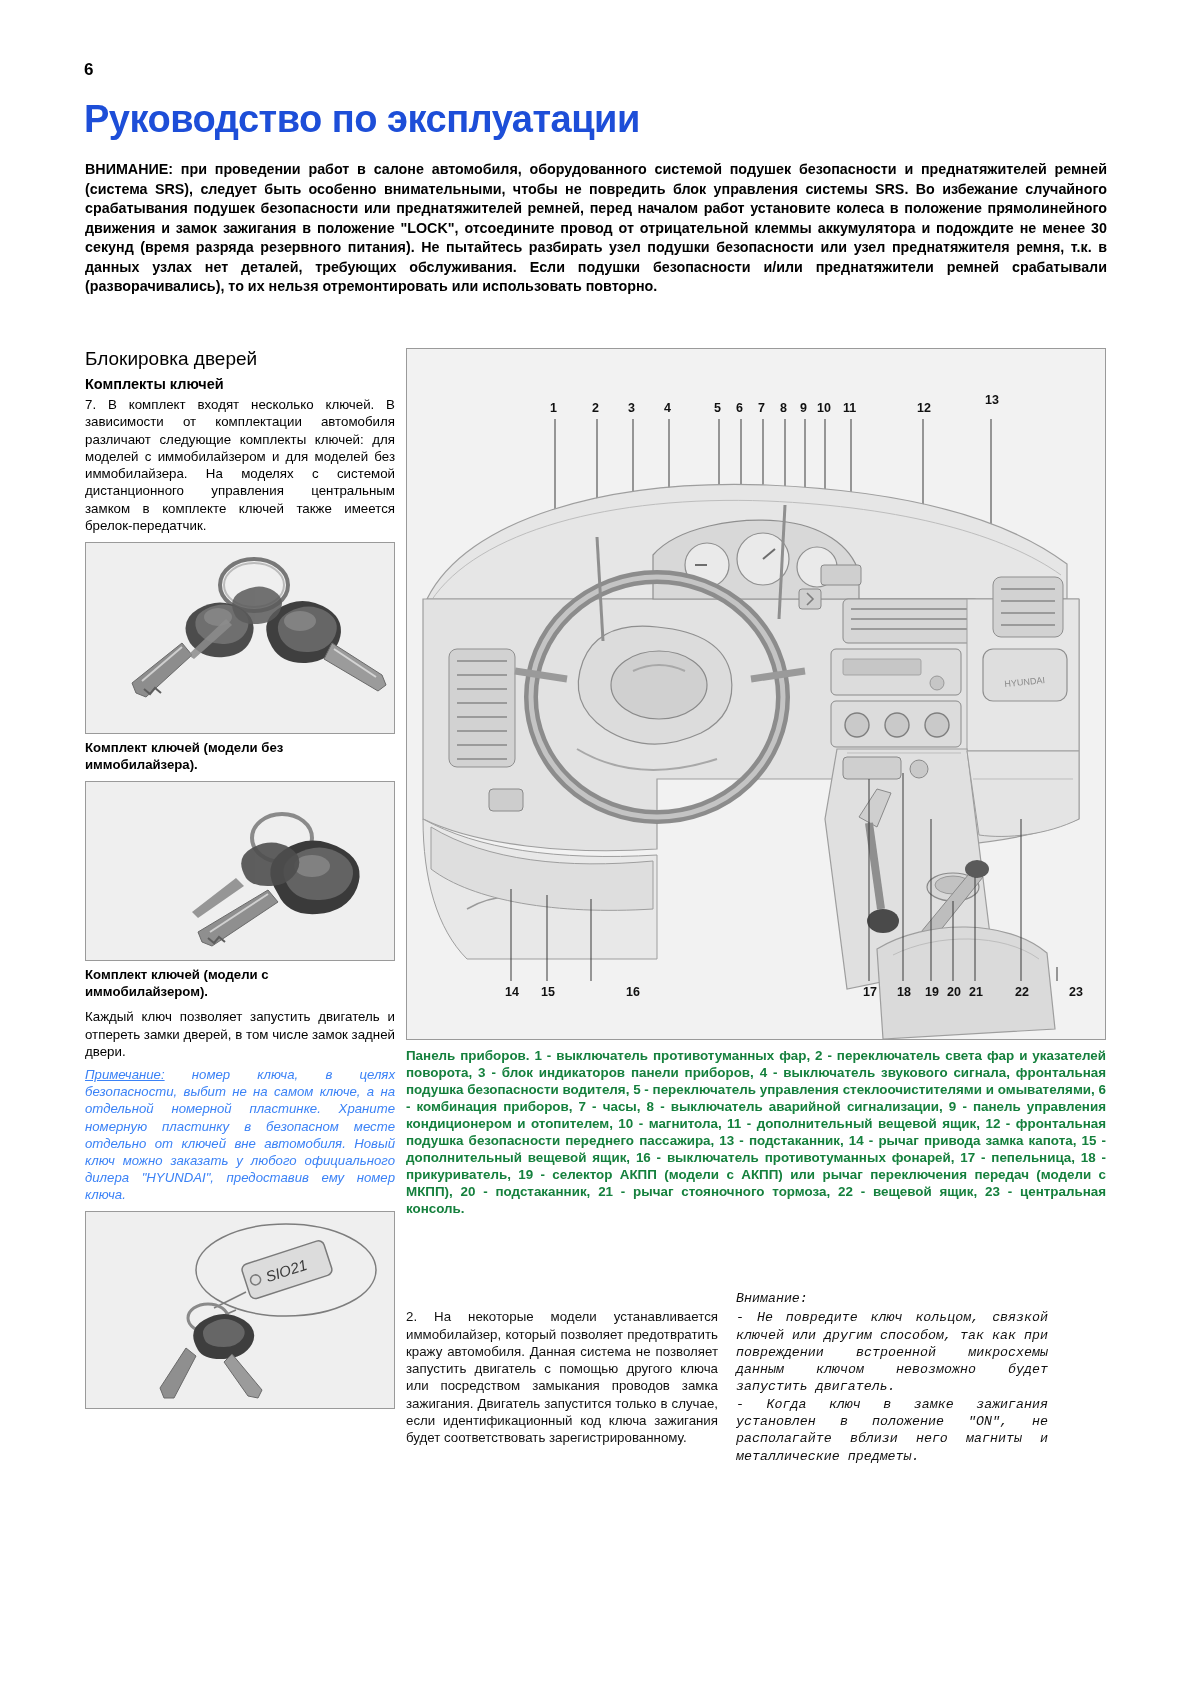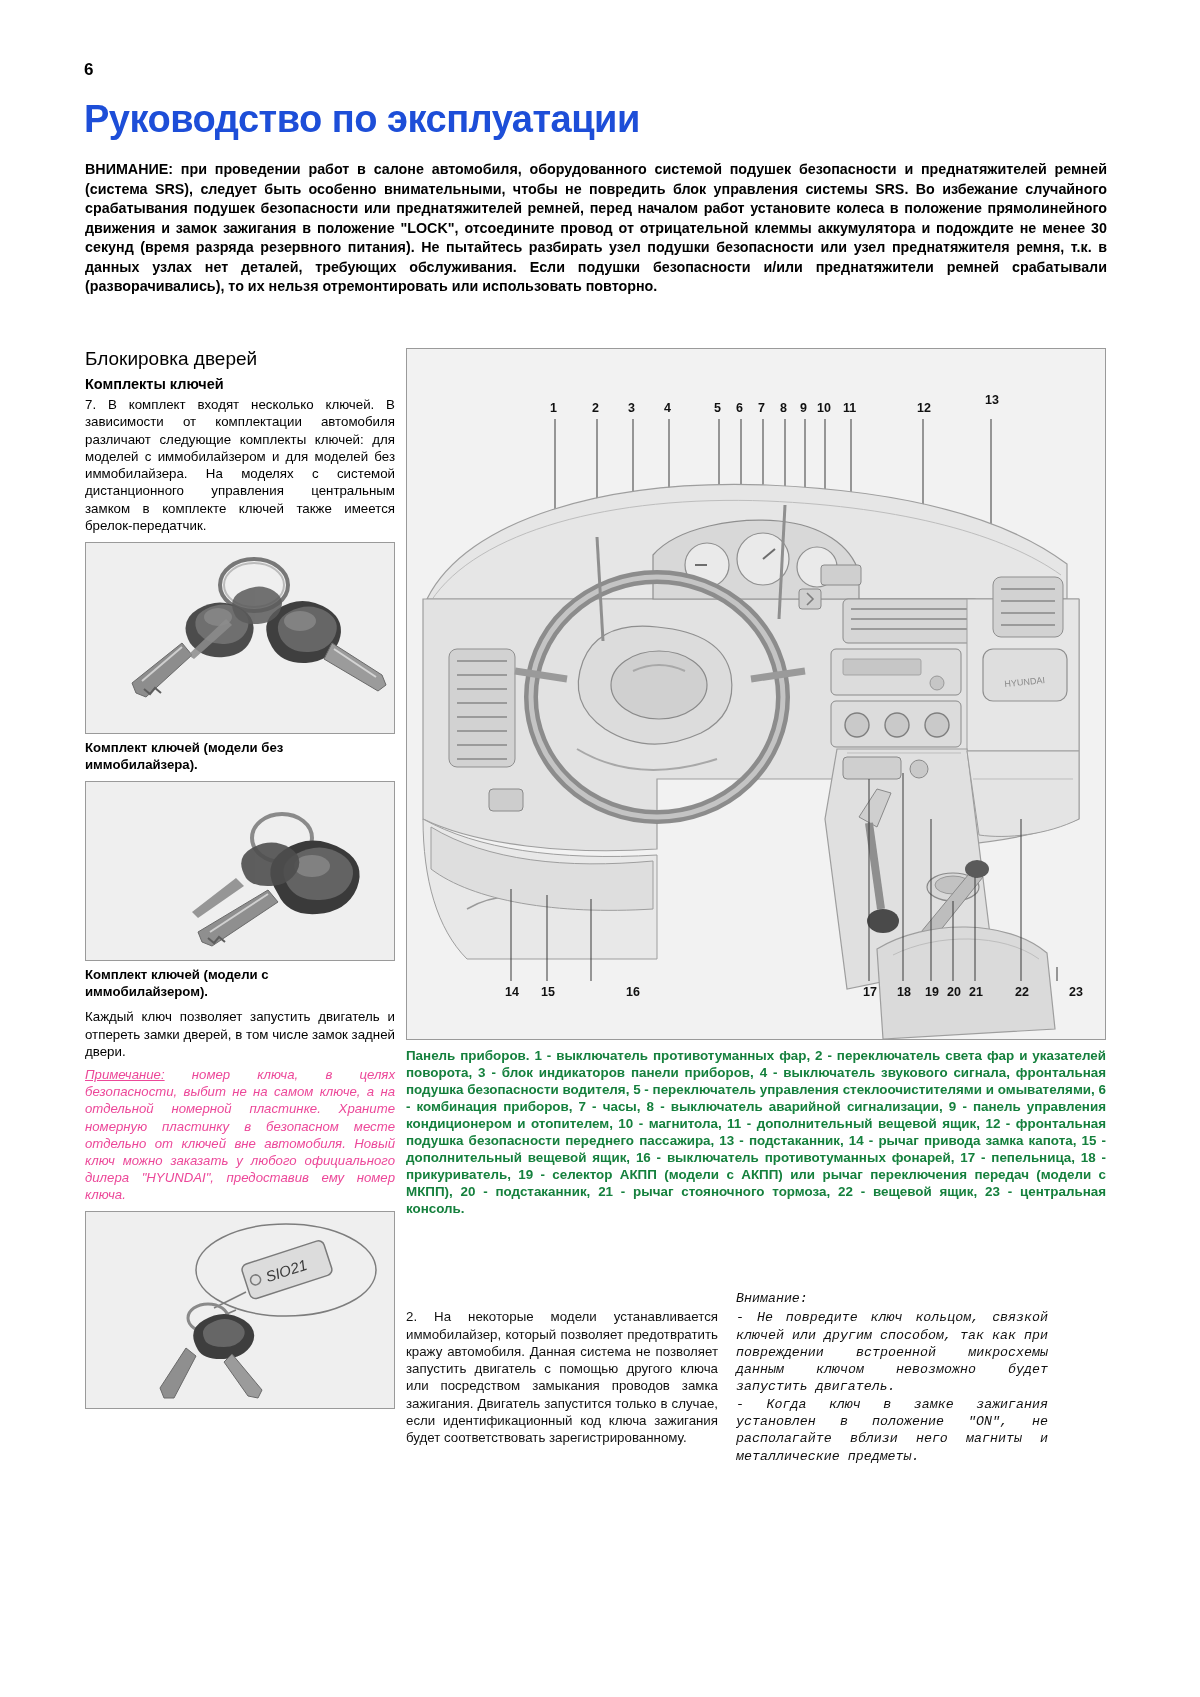--- a/index.html
+++ b/index.html
@@ -81,21 +81,21 @@
     font-weight: bold;
     line-height: 1.25;
     color: #000;
     margin-top: 6px;
   }
   .note-italic {
     font-style: italic;
     font-size: 13.2px;
     line-height: 1.30;
     text-align: justify;
-    color: #ec4899;
+    color: #3b82f6;
   }
   .note-italic .underline { text-decoration: underline; font-style: italic;}
 
   
   .img-box {
     border: 1px solid #9a9a9a;
     background: #efefef;
     position: relative;
     overflow: hidden;
   }

